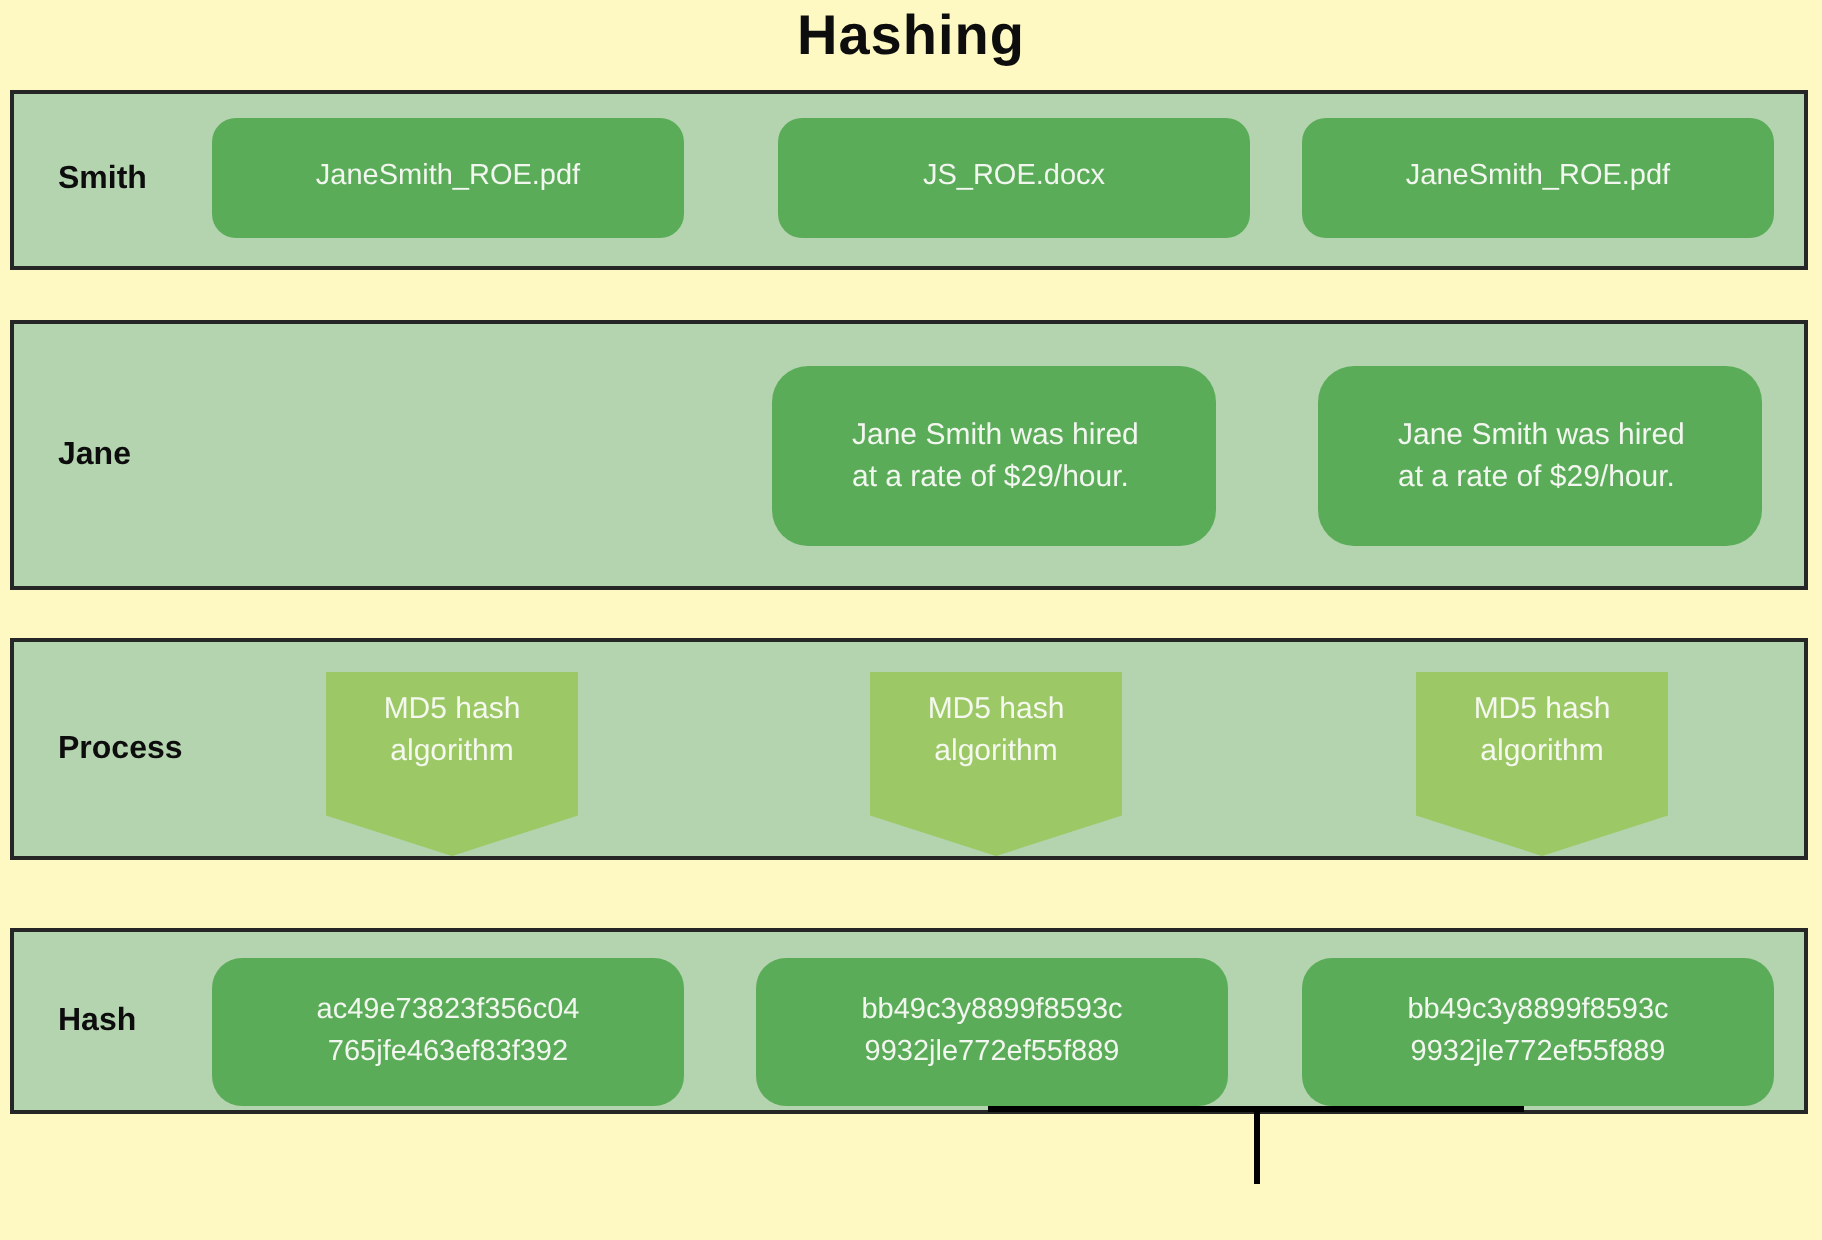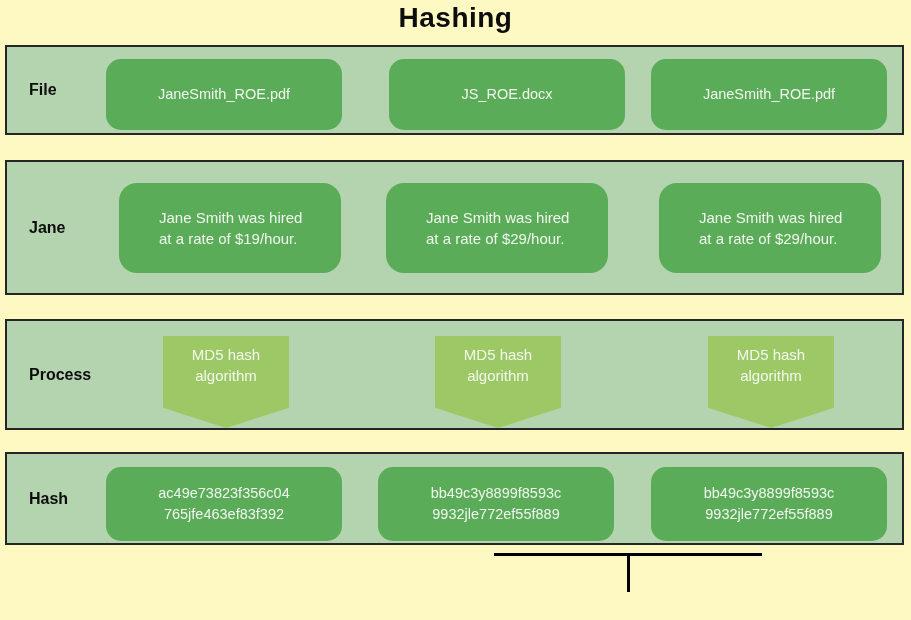--- a/index.html
+++ b/index.html
@@ -30,21 +30,21 @@
     position: absolute;
     left: 5px;
     width: 899px;
     background: #b3d4ae;
     border: 2px solid #262626;
     box-sizing: border-box;
   }
   .row-file    { top: 45px;  height: 90px;  }
   .row-input   { top: 160px; height: 135px; }
   .row-process { top: 319px; height: 111px; }
-  .row-hash    { top: 452px; height: 93px;  }
+  .row-hash    { top: 464px; height: 93px;  }
   .row-label {
     position: absolute;
     left: 22px;
     top: 50%;
     transform: translateY(-50%);
     font-size: 16px;
     font-weight: bold;
     color: #0d0d0d;
   }
   .box {
@@ -54,21 +54,21 @@
     color: #f1f6ee;
     font-size: 14.5px;
     display: flex;
     align-items: center;
     justify-content: center;
     text-align: center;
     box-sizing: border-box;
     line-height: 1.45;
   }
   
-  .row-file .box { top: 12px; height: 71px; width: 236px; }
+  .row-file .box { top: 12px; height: 60px; width: 236px; border-radius: 12px; }
   .row-file .c1 { left: 99px;  }
   .row-file .c2 { left: 371px; margin-left: 11px; }
   .row-file .c3 { left: 644px; }
   
   .row-input .box {
     top: 21px; height: 90px; width: 222px;
     border-radius: 18px;
     justify-content: flex-start;
     text-align: left;
     padding: 0 26px 0 40px;
@@ -136,29 +136,28 @@
   }
 </style>
 </head>
 <body>
 
 <div class="canvas">
 
   <div class="title">Hashing</div>
 
   <div class="row row-file">
-    <div class="row-label">File</div>
+    <div class="row-label">Smith</div>
     <div class="box c1">JaneSmith_ROE.pdf</div>
     <div class="box c2">JS_ROE.docx</div>
     <div class="box c3">JaneSmith_ROE.pdf</div>
   </div>
 
   <div class="row row-input">
     <div class="row-label">Jane</div>
-    <div class="box c1">Jane Smith was hired at a rate of $19/hour.</div>
     <div class="box c2">Jane Smith was hired at a rate of $29/hour.</div>
     <div class="box c3">Jane Smith was hired at a rate of $29/hour.</div>
   </div>
 
   <div class="row row-process">
     <div class="row-label">Process</div>
     <div class="arrow c1">MD5 hash algorithm</div>
     <div class="arrow c2">MD5 hash algorithm</div>
     <div class="arrow c3">MD5 hash algorithm</div>
   </div>

